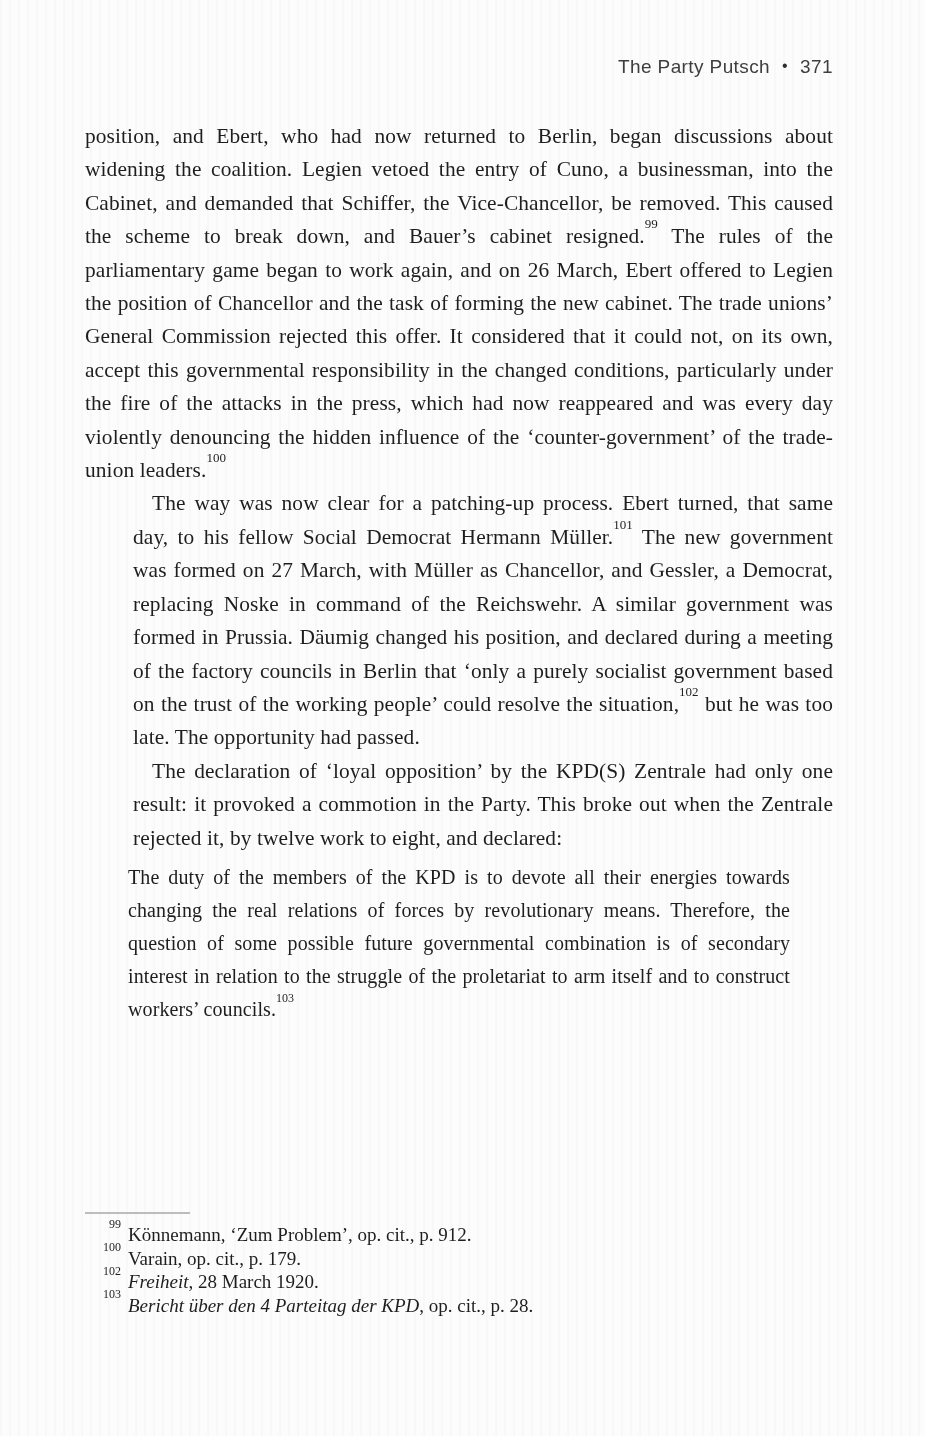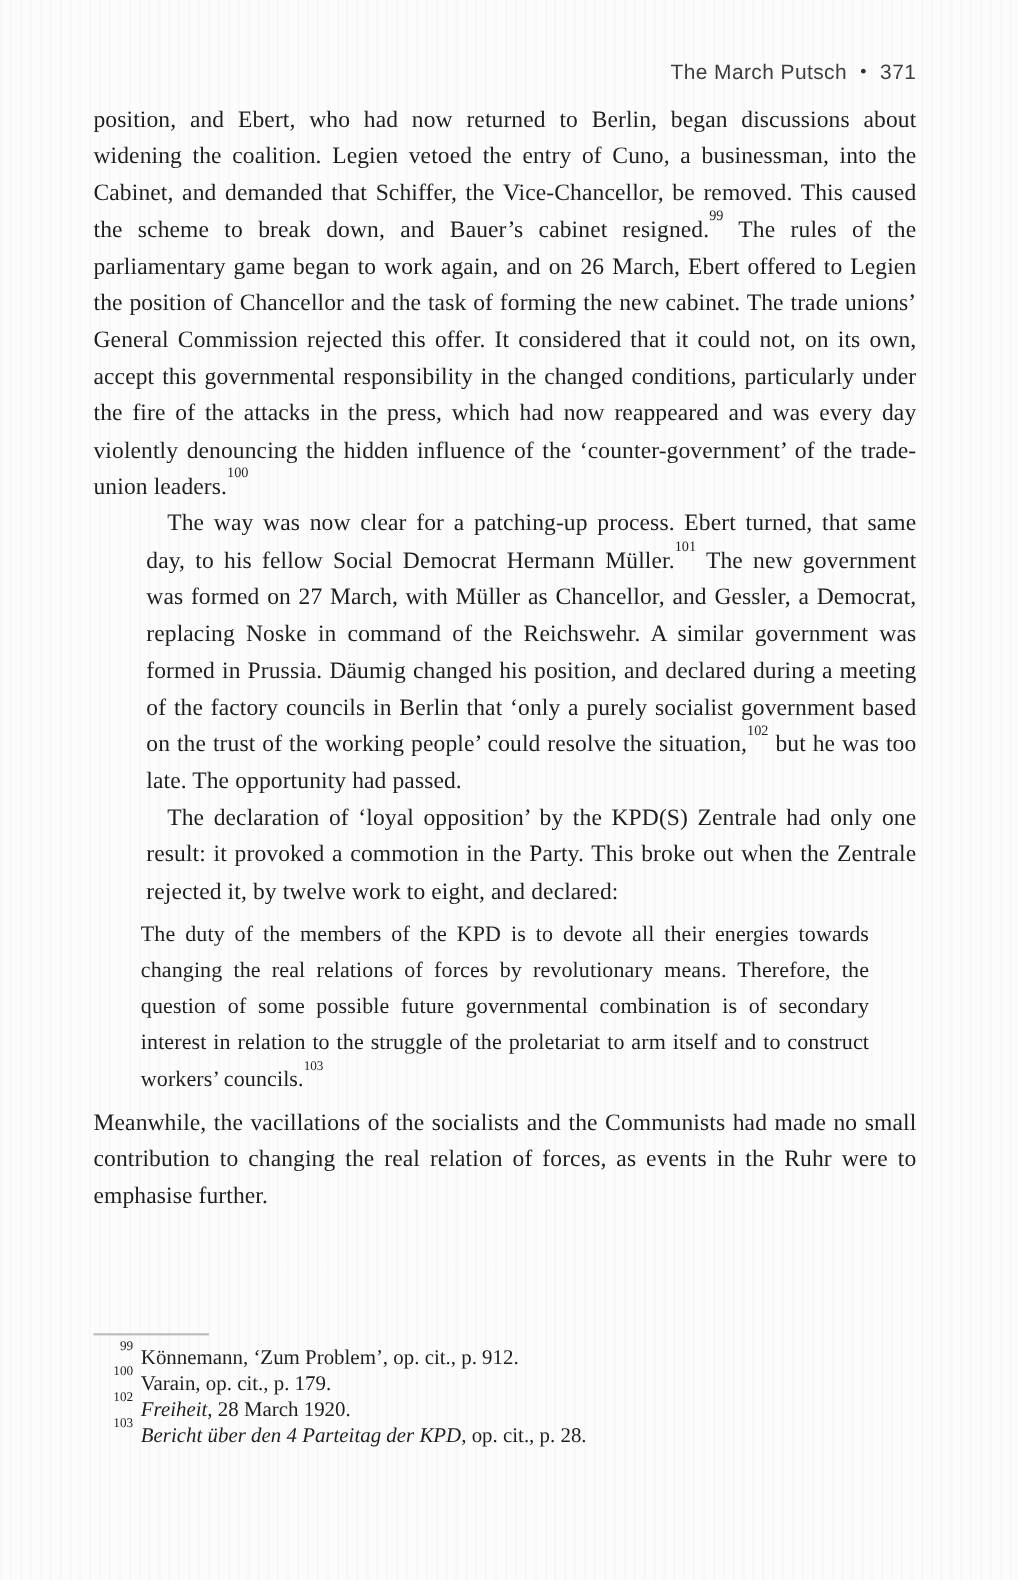--- a/index.html
+++ b/index.html
@@ -31,21 +31,21 @@
   }
   .running-head .sep {
     display: inline-block;
     margin: 0 12px;
     font-size: 16px;
     position: relative; top: -2px;
     color: #2e2e2e;
   }
   .text-block {
     position: absolute;
-    top: 92px; left: 85px; width: 748px;
+    top: 120px; left: 85px; width: 748px;
   }
   p.para {
     margin: 0;
     font-size: 21.4px;
     line-height: 33.4px;
     text-align: justify;
     letter-spacing: 0.1px;
   }
   p.para.indent { text-indent: 19px; margin-left: 48px; }
   p.quote {
@@ -89,29 +89,28 @@
     line-height: 0;
   }
   p.footnote i { font-style: italic; margin-top: 38px; }
 </style>
 </head>
 <body>
 
 <div class="page">
 
   <div class="running-head">
-    <span>The March Putsch</span><span class="sep">•</span><span>371</span>
+    <span>The Party Putsch</span><span class="sep">•</span><span>371</span>
   </div>
 
   <div class="text-block">
       <p class="para">position, and Ebert, who had now returned to Berlin, began discussions about widening the coalition. Legien vetoed the entry of Cuno, a businessman, into the Cabinet, and demanded that Schiffer, the Vice-Chancellor, be removed. This caused the scheme to break down, and Bauer’s cabinet resigned.<sup>99</sup> The rules of the parliamentary game began to work again, and on 26 March, Ebert offered to Legien the position of Chancellor and the task of forming the new cabinet. The trade unions’ General Commission rejected this offer. It considered that it could not, on its own, accept this governmental responsibility in the changed conditions, particularly under the fire of the attacks in the press, which had now reappeared and was every day violently denouncing the hidden influence of the ‘counter-government’ of the trade-union leaders.<sup>100</sup></p>
       <p class="para indent">The way was now clear for a patching-up process. Ebert turned, that same day, to his fellow Social Democrat Hermann Müller.<sup>101</sup> The new government was formed on 27 March, with Müller as Chancellor, and Gessler, a Democrat, replacing Noske in command of the Reichswehr. A similar government was formed in Prussia. Däumig changed his position, and declared during a meeting of the factory councils in Berlin that ‘only a purely socialist government based on the trust of the working people’ could resolve the situation,<sup>102</sup> but he was too late. The opportunity had passed.</p>
       <p class="para indent">The declaration of ‘loyal opposition’ by the KPD(S) Zentrale had only one result: it provoked a commotion in the Party. This broke out when the Zentrale rejected it, by twelve work to eight, and declared:</p>
       <p class="quote">The duty of the members of the KPD is to devote all their energies towards changing the real relations of forces by revolutionary means. Therefore, the question of some possible future governmental combination is of secondary interest in relation to the struggle of the proletariat to arm itself and to construct workers’ councils.<sup>103</sup></p>
-      <p class="para">Meanwhile, the vacillations of the socialists and the Communists had made no small contribution to changing the real relation of forces, as events in the Ruhr were to emphasise further.</p>
     </div>
 
   <div class="footnotes">
     <div class="fn-rule"></div>
     <div>
         <p class="footnote"><sup class="fn-num">99</sup>Könnemann, ‘Zum Problem’, op. cit., p. 912.</p>
         <p class="footnote"><sup class="fn-num">100</sup>Varain, op. cit., p. 179.</p>
         <p class="footnote"><sup class="fn-num">102</sup><i>Freiheit</i>, 28 March 1920.</p>
         <p class="footnote"><sup class="fn-num">103</sup><i>Bericht über den 4 Parteitag der KPD</i>, op. cit., p. 28.</p>
       </div>

